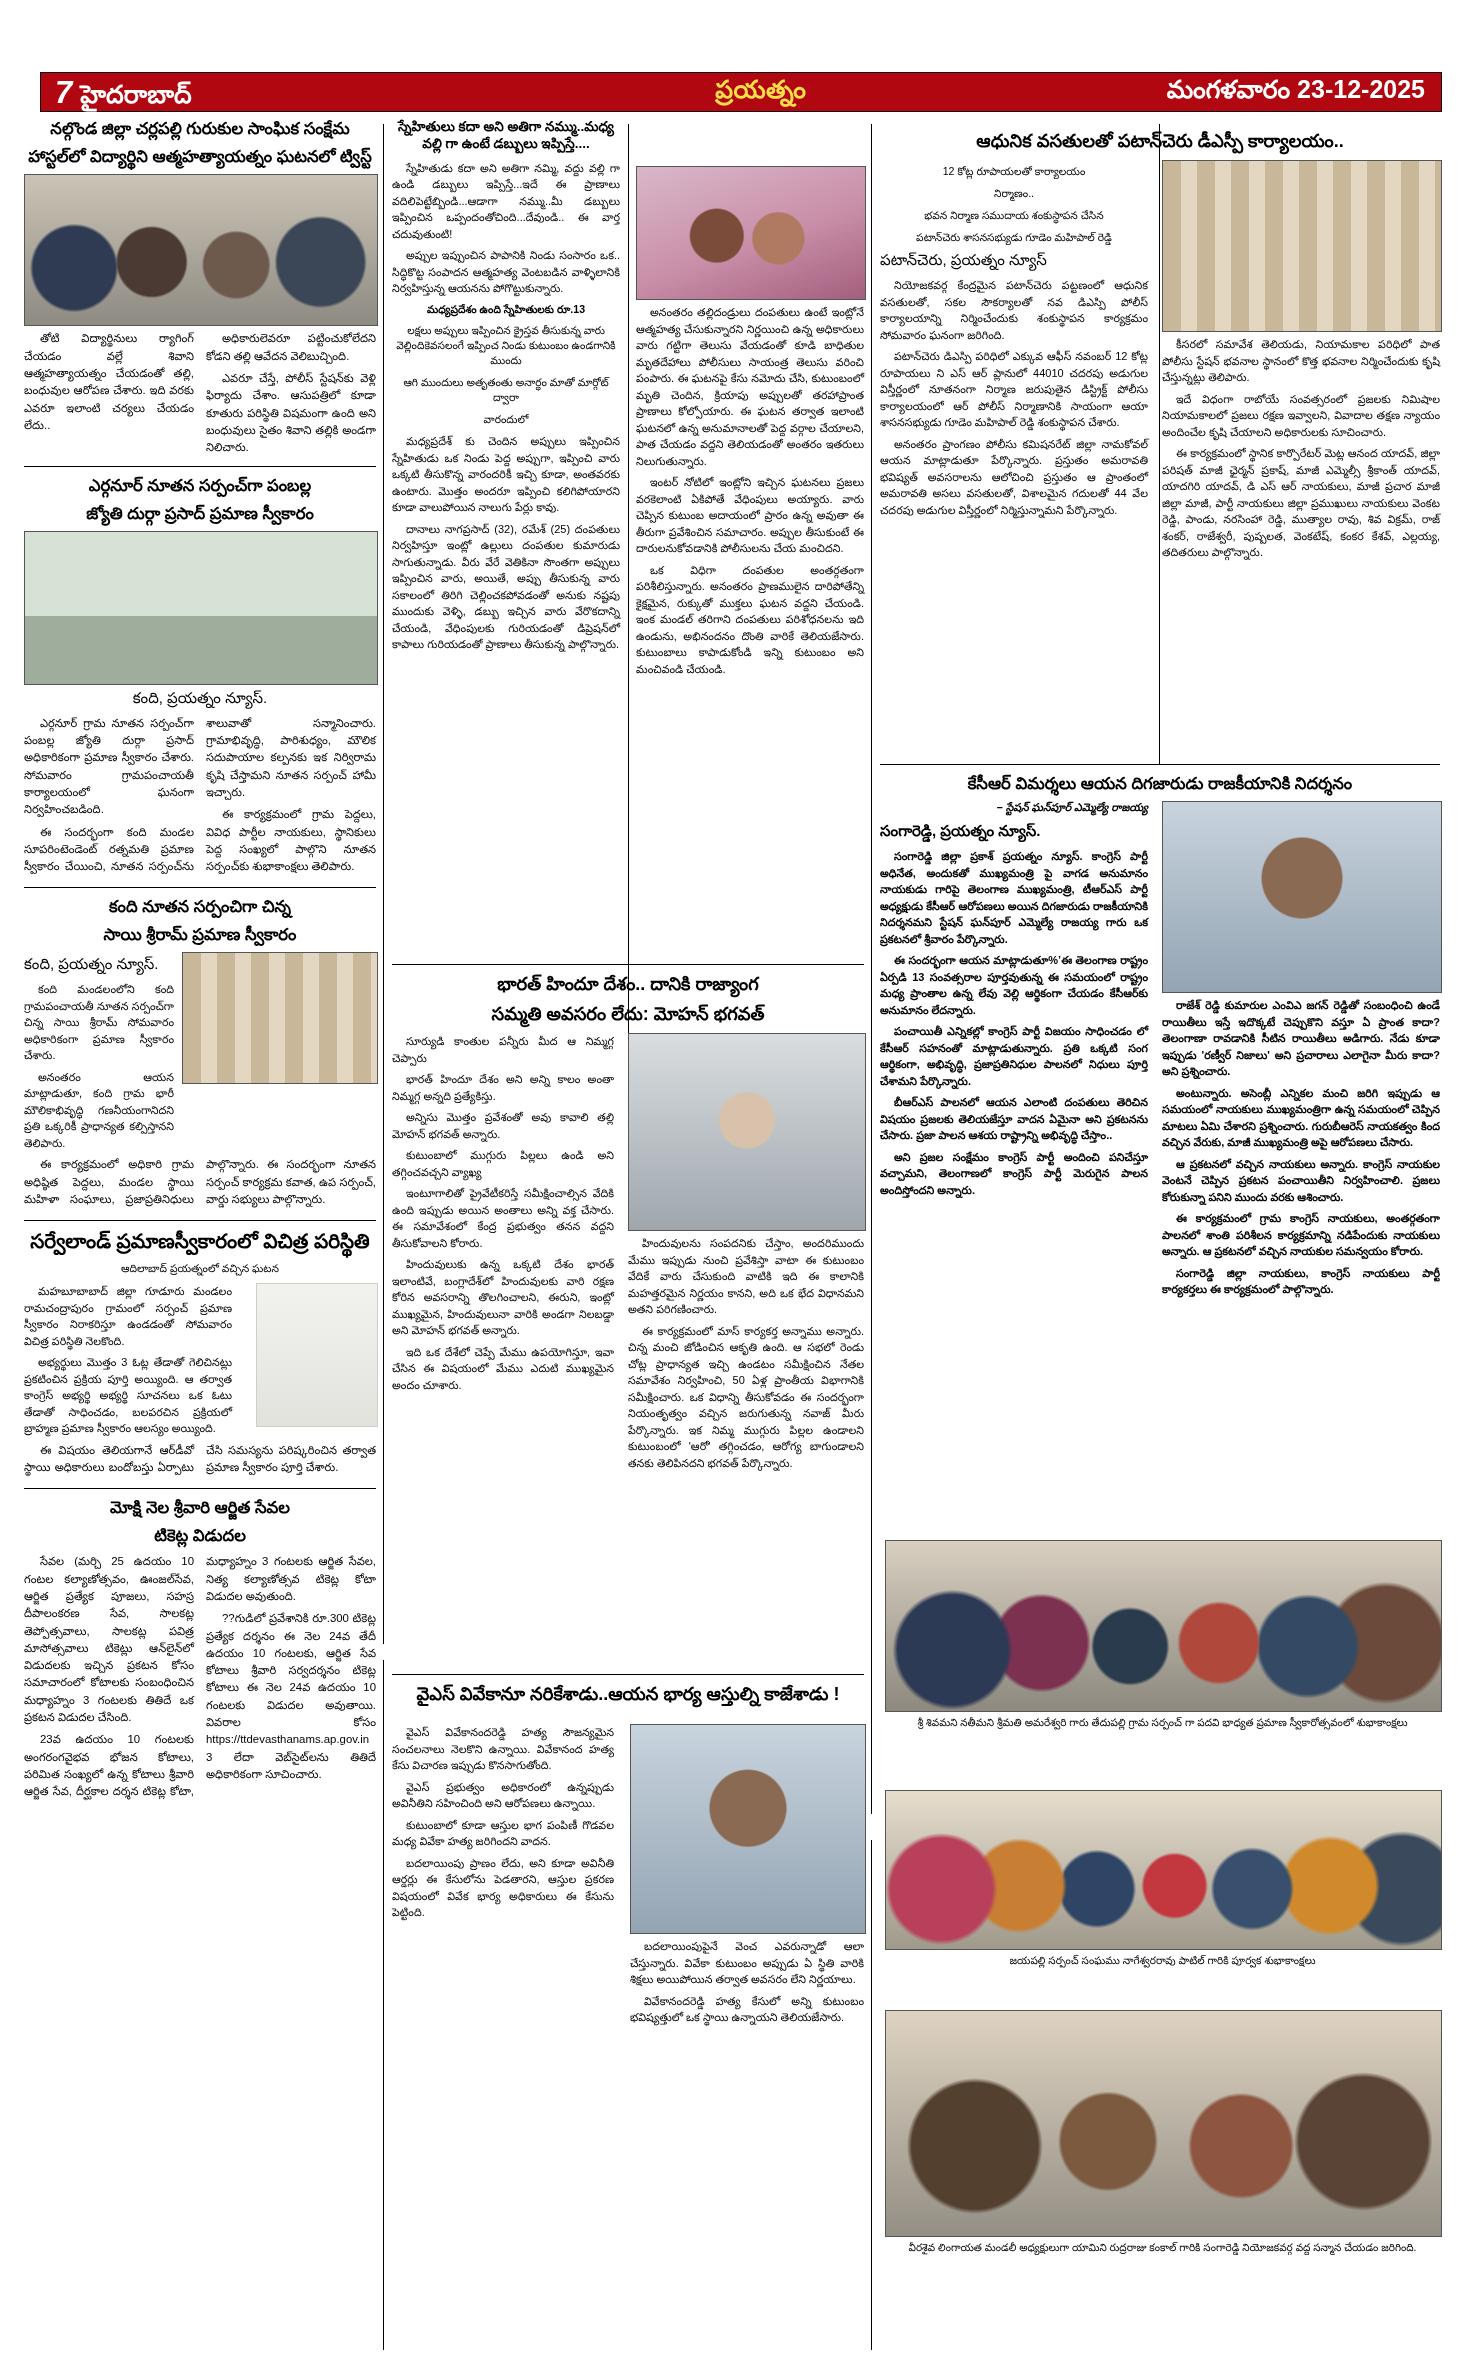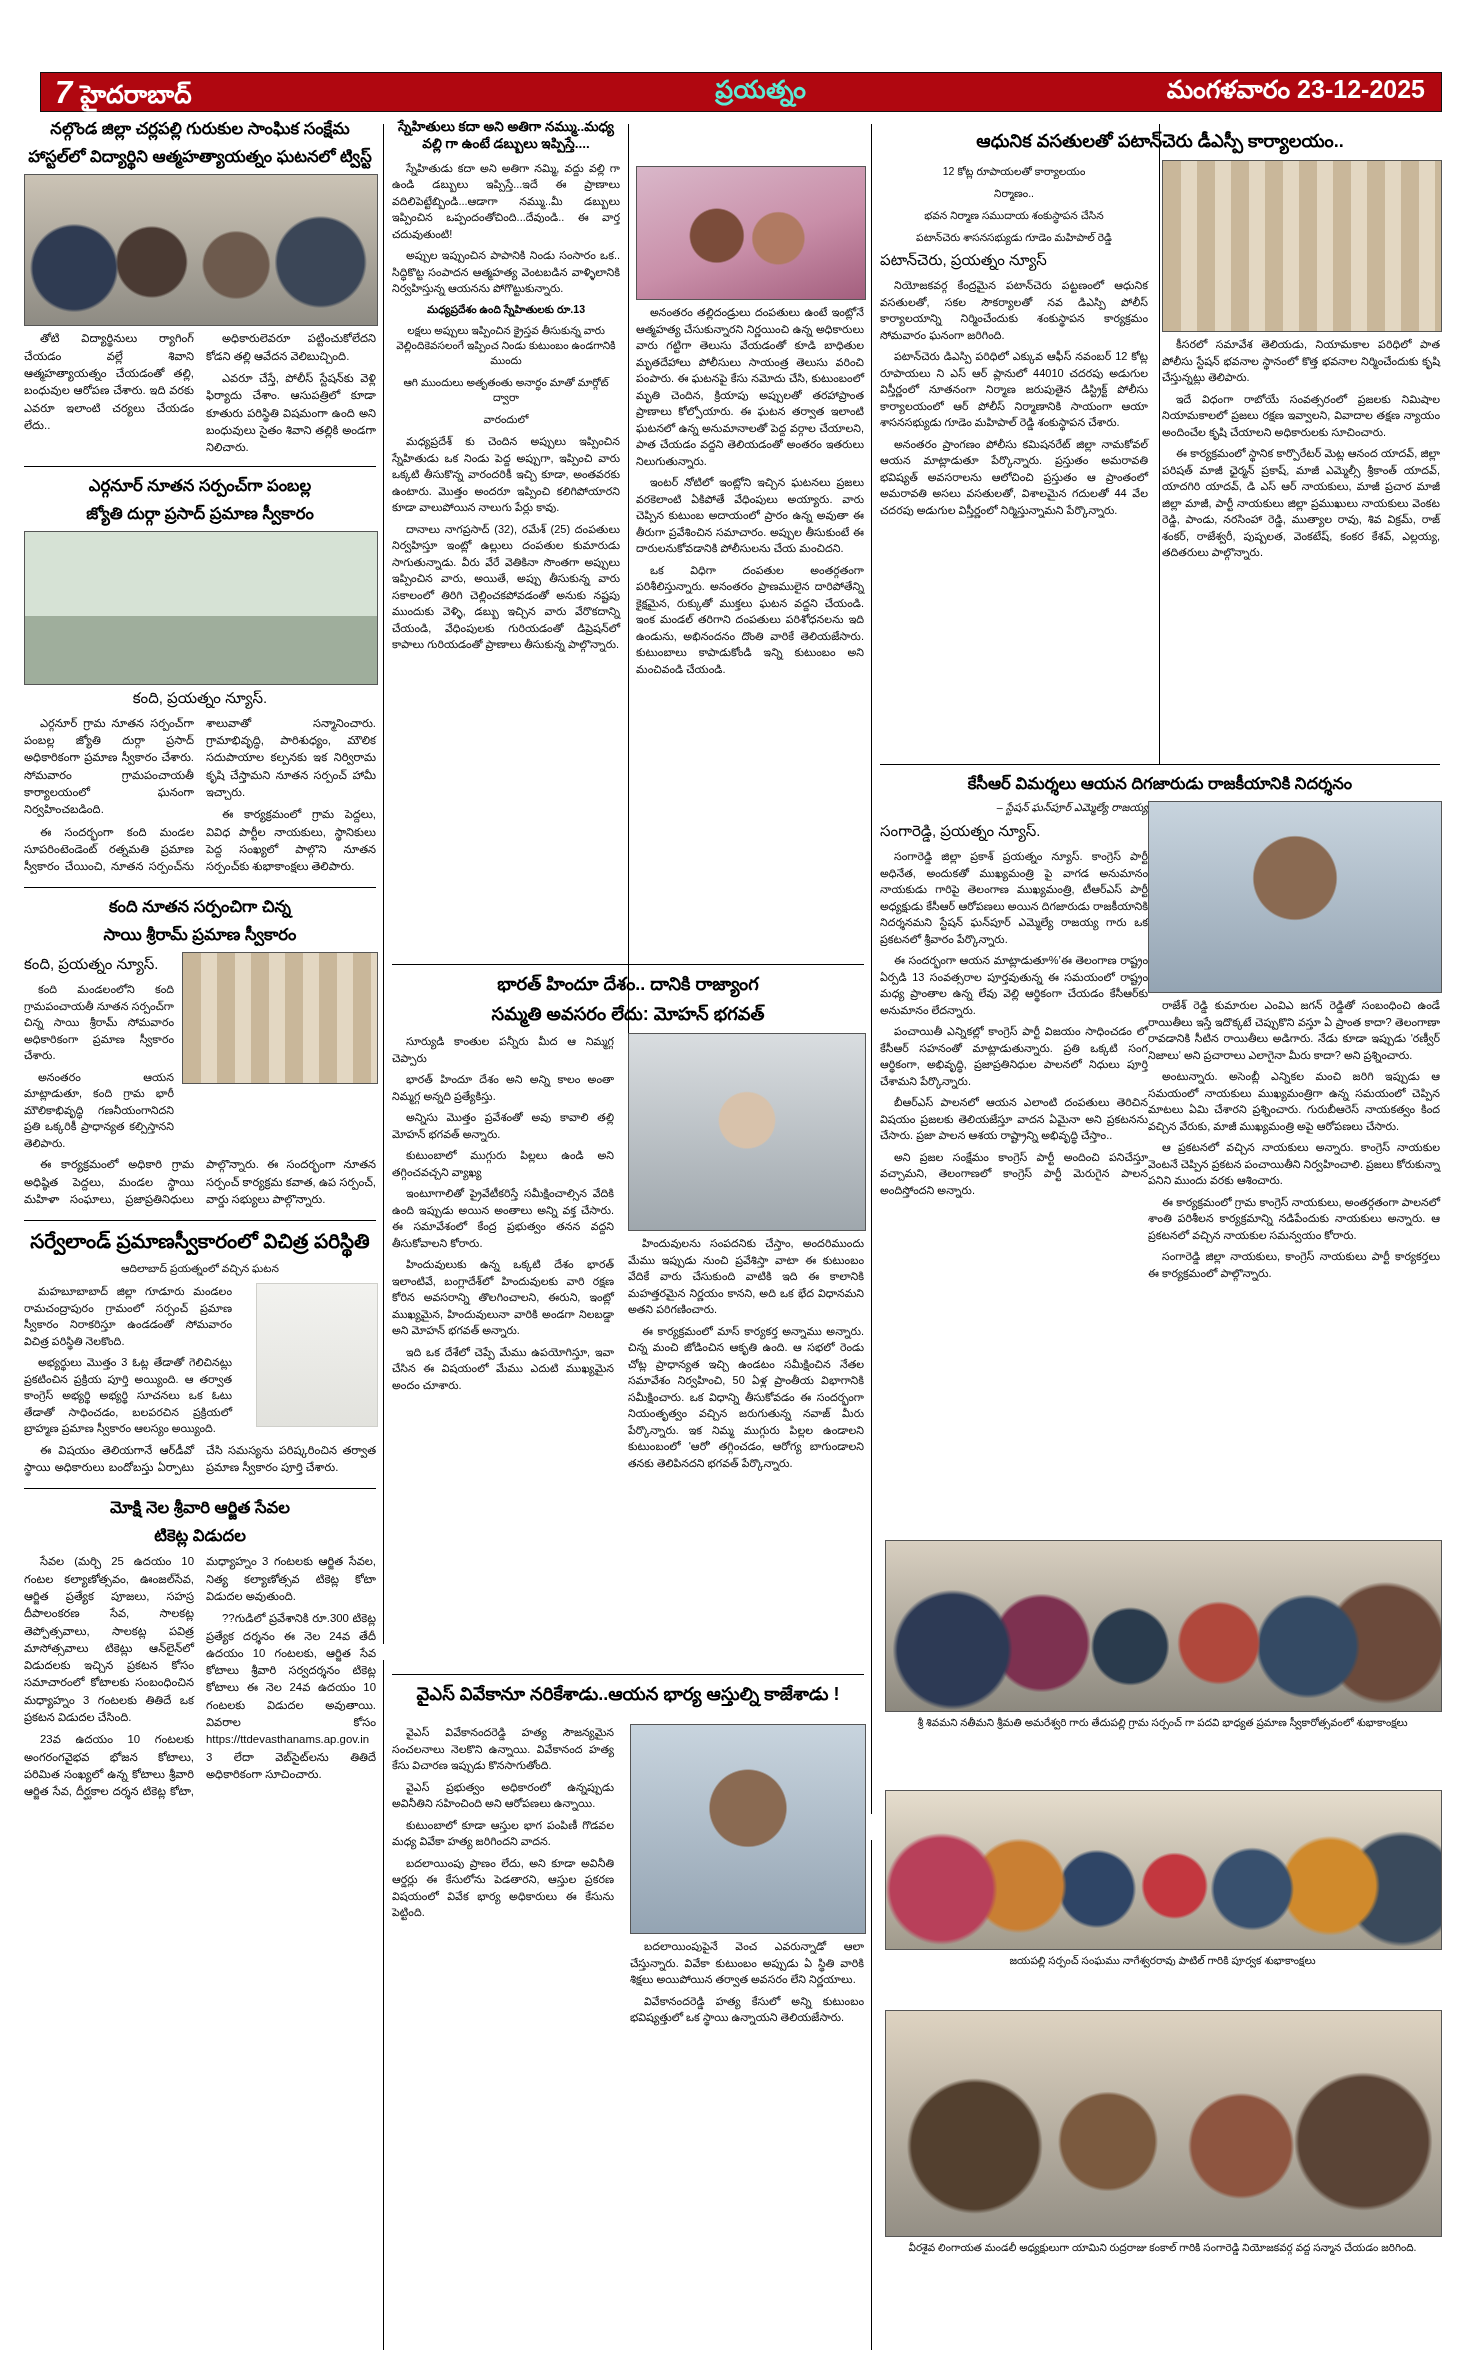--- a/index.html
+++ b/index.html
@@ -13,21 +13,21 @@
 
   
   .masthead{
     position:absolute;left:40px;top:72px;width:1400px;height:38px;
     background:#b00710;border:1.5px solid #111;
     display:flex;align-items:center;
   }
   .mh-left{display:flex;align-items:baseline;gap:8px;padding-left:14px;min-width:300px;}
   .mh-page-no{color:#fff;font-size:31px;font-weight:bold;font-style:italic;line-height:1;}
   .mh-edition{color:#fff;font-size:25px;font-weight:bold;line-height:1;}
-  .mh-logo{flex:1;text-align:center;color:#5eead4;font-size:25px;font-weight:bold;letter-spacing:.5px;}
+  .mh-logo{flex:1;text-align:center;color:#fde047;font-size:25px;font-weight:bold;letter-spacing:.5px;}
   .mh-date{color:#fff;font-size:25px;font-weight:bold;padding-right:16px;white-space:nowrap;}
 
   
   .col{position:absolute;top:118px;box-sizing:border-box;}
   .c1{left:24px;width:352px;}
   .c2{left:392px;width:228px;}
   .c3{left:636px;width:228px;margin-top:48px;}
 
   .vrule{position:absolute;width:1px;background:#000;}
 
@@ -309,21 +309,21 @@
         <div class="body2">కీసరలో సమావేశ తెలియడు, నియామకాల పరిధిలో పాత పోలీసు స్టేషన్ భవనాల స్థానంలో కొత్త భవనాల నిర్మించేందుకు కృషి చేస్తున్నట్లు తెలిపారు.</div>
         <div class="body2">ఇదే విధంగా రాబోయే సంవత్సరంలో ప్రజలకు నిమిషాల నియామకాలలో ప్రజలు రక్షణ ఇవ్వాలని, వివాదాల తక్షణ న్యాయం అందించేల కృషి చేయాలని అధికారులకు సూచించారు.</div>
         <div class="body2">ఈ కార్యక్రమంలో స్థానిక కార్పొరేటర్ మెట్ల ఆనంద యాదవ్, జిల్లా పరిషత్ మాజీ ఛైర్మన్ ప్రకాష్, మాజీ ఎమ్మెల్సీ శ్రీకాంత్ యాదవ్, యాదగిరి యాదవ్, డి ఎస్ ఆర్ నాయకులు, మాజీ ప్రచార మాజీ జిల్లా మాజీ, పార్టీ నాయకులు జిల్లా ప్రముఖులు నాయకులు వెంకట రెడ్డి, పాండు, నరసింహా రెడ్డి, ముత్యాల రావు, శివ విక్రమ్, రాజ్ శంకర్, రాజేశ్వరీ, పుష్పలత, వెంకటేష్, కంకర కేశవ్, ఎల్లయ్య, తదితరులు పాల్గొన్నారు.</div>
       </div>
     </div>
   </div>
 
   <div style="position:absolute;left:880px;top:755px;width:560px;">
     <div class="rule-top"></div>
     <div class="hl hl-md">కేసీఆర్ విమర్శలు ఆయన దిగజారుడు రాజకీయానికి నిదర్శనం</div>
-    <div style="display:flex;margin-top:4px;">
+    <div style="display:flex;gap:14px;margin-top:4px;font-weight:bold;">
       <div style="flex:0 0 268px;">
         <div class="dashline">– స్టేషన్ ఘన్‌పూర్ ఎమ్మెల్యే రాజయ్య</div>
         <div class="credit" style="text-align:left;">సంగారెడ్డి, ప్రయత్నం న్యూస్.</div>
         <div class="body2">సంగారెడ్డి జిల్లా ప్రకాశ్ ప్రయత్నం న్యూస్. కాంగ్రెస్ పార్టీ అధినేత, అందుకతో ముఖ్యమంత్రి పై వాగడ అనుమానం నాయకుడు గారిపై తెలంగాణ ముఖ్యమంత్రి, టీఆర్ఎస్ పార్టీ అధ్యక్షుడు కేసీఆర్ ఆరోపణలు అయిన దిగజారుడు రాజకీయానికి నిదర్శనమని స్టేషన్ ఘన్‌పూర్ ఎమ్మెల్యే రాజయ్య గారు ఒక ప్రకటనలో శ్రీవారం పేర్కొన్నారు.</div>
         <div class="body2">ఈ సందర్భంగా ఆయన మాట్లాడుతూ%ʼఈ తెలంగాణ రాష్ట్రం ఏర్పడి 13 సంవత్సరాల పూర్తవుతున్న ఈ సమయంలో రాష్ట్రం మధ్య ప్రాంతాల ఉన్న లేవు వెల్లి ఆర్థికంగా చేయడం కేసీఆర్‌కు అనుమానం లేదన్నారు.</div>
         <div class="body2">పంచాయితీ ఎన్నికల్లో కాంగ్రెస్ పార్టీ విజయం సాధించడం లో కేసీఆర్ సహనంతో మాట్లాడుతున్నారు. ప్రతి ఒక్కటి సంగ ఆర్థికంగా, అభివృద్ధి, ప్రజాప్రతినిధుల పాలనలో నిధులు పూర్తి చేశామని పేర్కొన్నారు.</div>
         <div class="body2">బీఆర్ఎస్ పాలనలో ఆయన ఎలాంటి దంపతులు తెరిచిన విషయం ప్రజలకు తెలియజేస్తూ వాదన ఏమైనా అని ప్రకటనను చేసారు. ప్రజా పాలన ఆశయ రాష్ట్రాన్ని అభివృద్ధి చేస్తాం..</div>
         <div class="body2">అని ప్రజల సంక్షేమం కాంగ్రెస్ పార్టీ అందించి పనిచేస్తూ వచ్చామని, తెలంగాణలో కాంగ్రెస్ పార్టీ మెరుగైన పాలన అందిస్తోందని అన్నారు.</div>
       </div>
       <div style="flex:1;">

